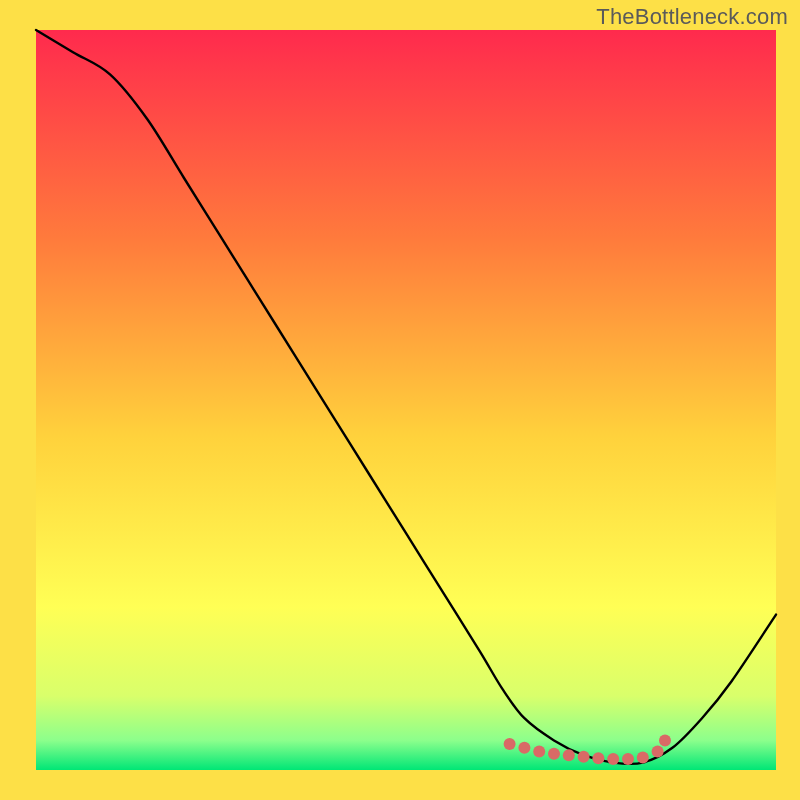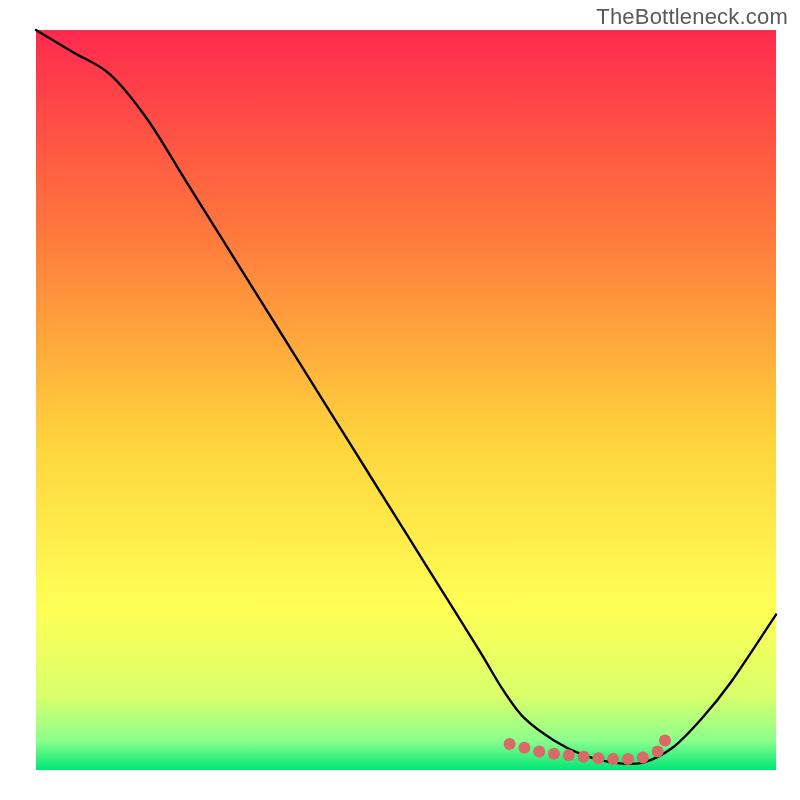--- a/index.html
+++ b/index.html
@@ -8,21 +8,21 @@
     width: 800px;
     height: 800px;
     background: #000000;
     font-family: Arial, Helvetica, sans-serif;
     overflow: hidden;
   }
   .frame {
     position: relative;
     width: 800px;
     height: 800px;
-    background: #ffffff;
+    background: #fde047;
   }
   .watermark {
     position: absolute;
     top: 4px;
     right: 12px;
     color: #5a5a5a;
     font-size: 22px;
     font-weight: 500;
     letter-spacing: 0.2px;
     user-select: none;

